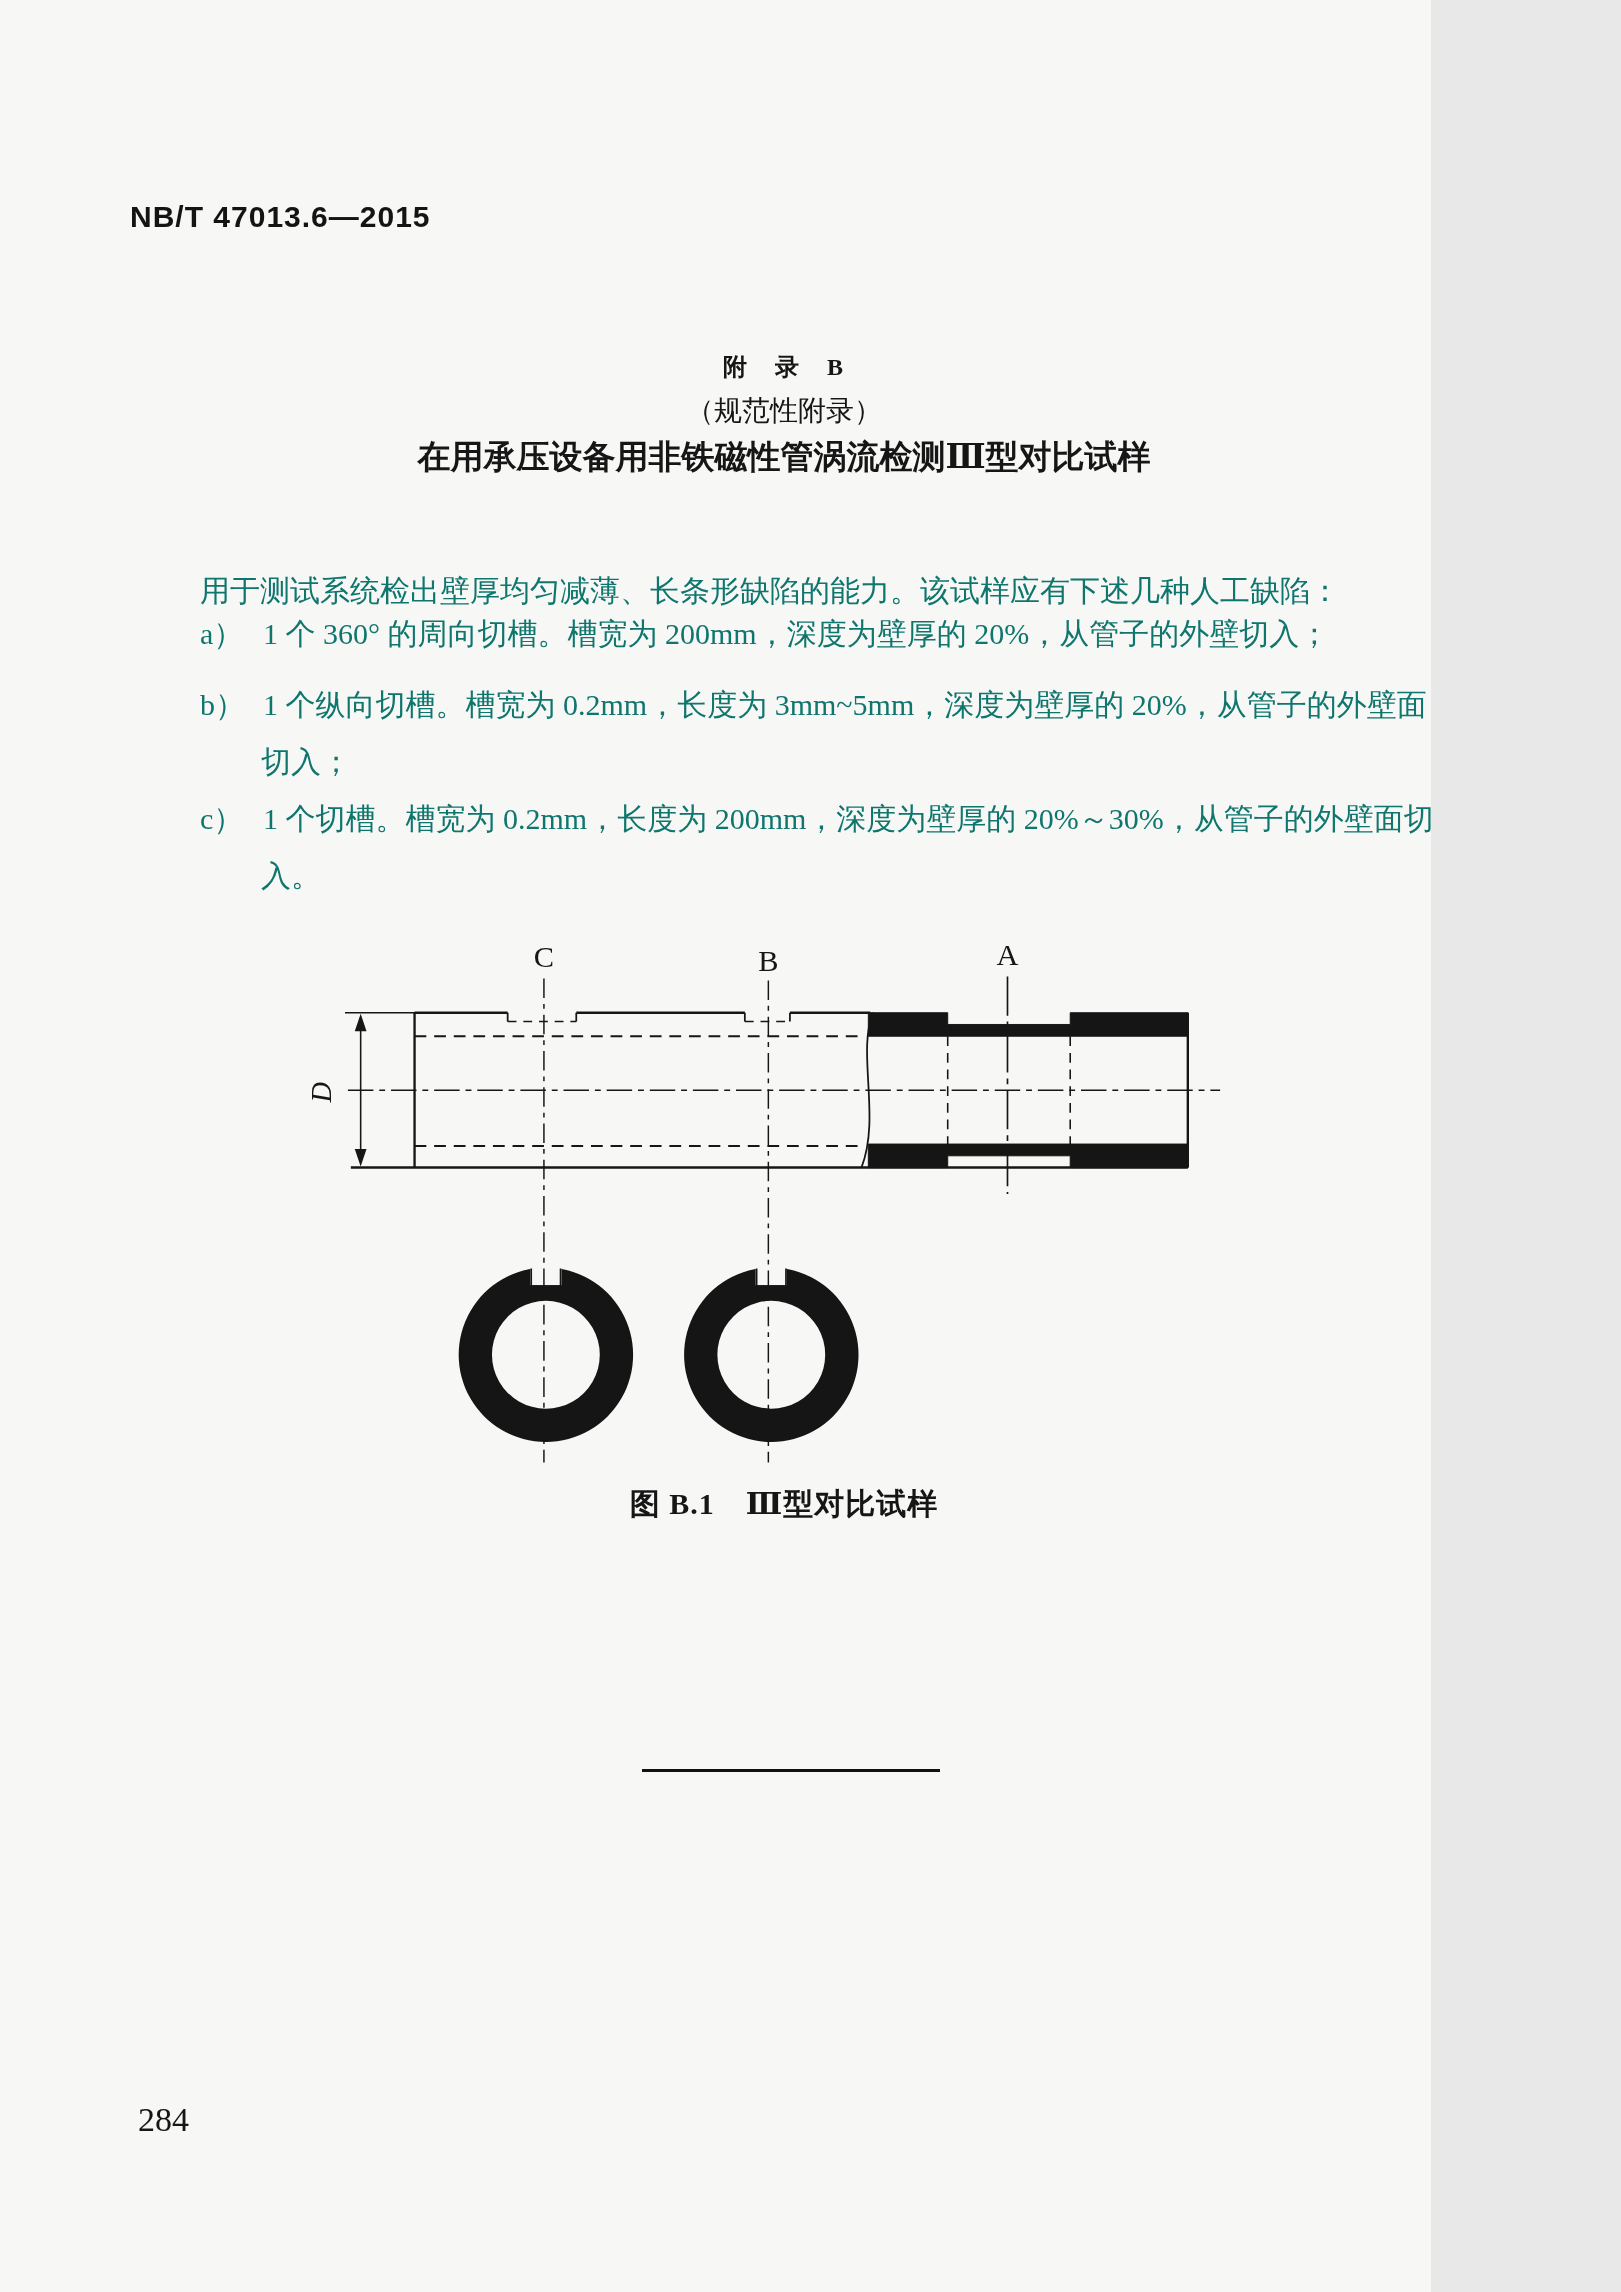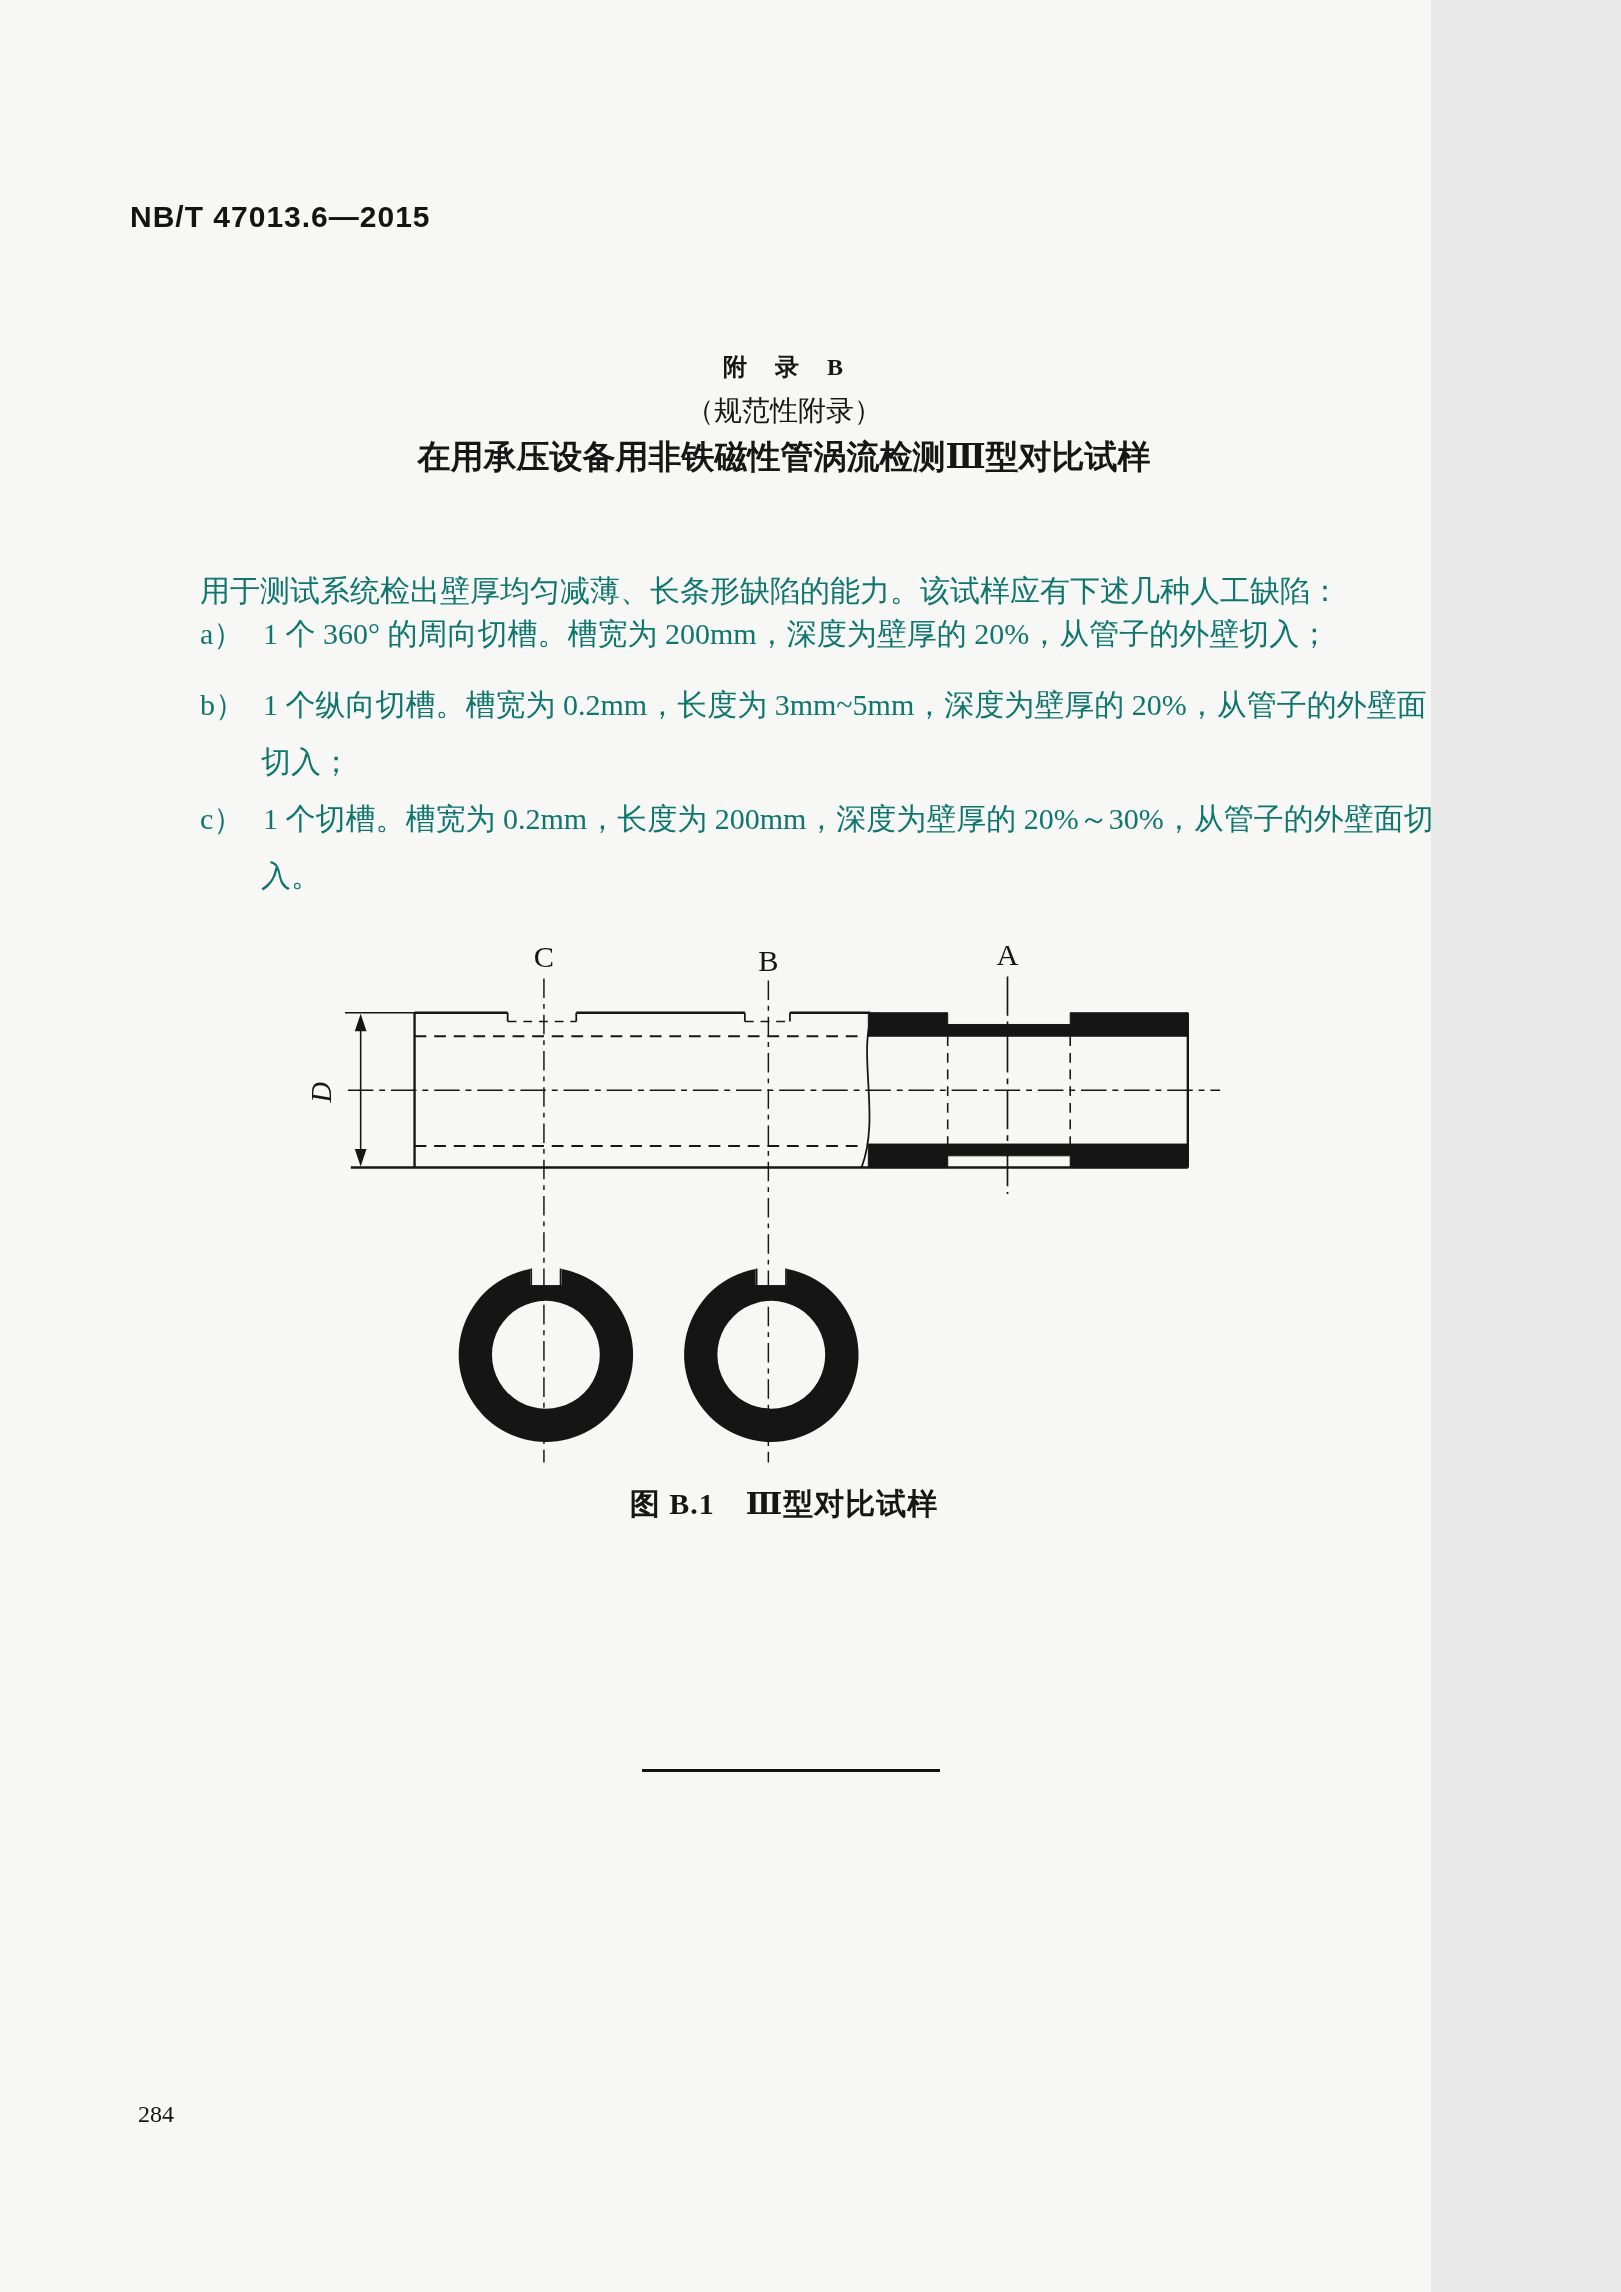--- a/index.html
+++ b/index.html
@@ -30,21 +30,21 @@
   .li-a{left:200px;top:616px;}
   .li-b{left:200px;top:687px;}
   .li-b2{left:261px;top:744px;}
   .li-c{left:200px;top:801px;}
   .li-c2{left:261px;top:858px;}
   .item-label{display:inline-block;width:63px;}
   .fig-caption{top:1484px;font-size:30px;font-weight:bold;letter-spacing:1px;text-align:center;}
   .end-divider{
     left:642px;top:1769px;width:298px;height:2.9px;background:#111;
   }
-  .page-number{left:138px;top:2101px;font-size:24px;}
+  .page-number{left:138px;top:2101px;font-size:34px;}
   svg text{font-family:"Liberation Serif","DejaVu Serif",serif;}
 </style>
 </head>
 <body>
 
 <div class="page">
 
   <div class="abs std-header">NB/T 47013.6—2015</div>
 
   <div class="abs center-band title-1">附　录　B</div>

